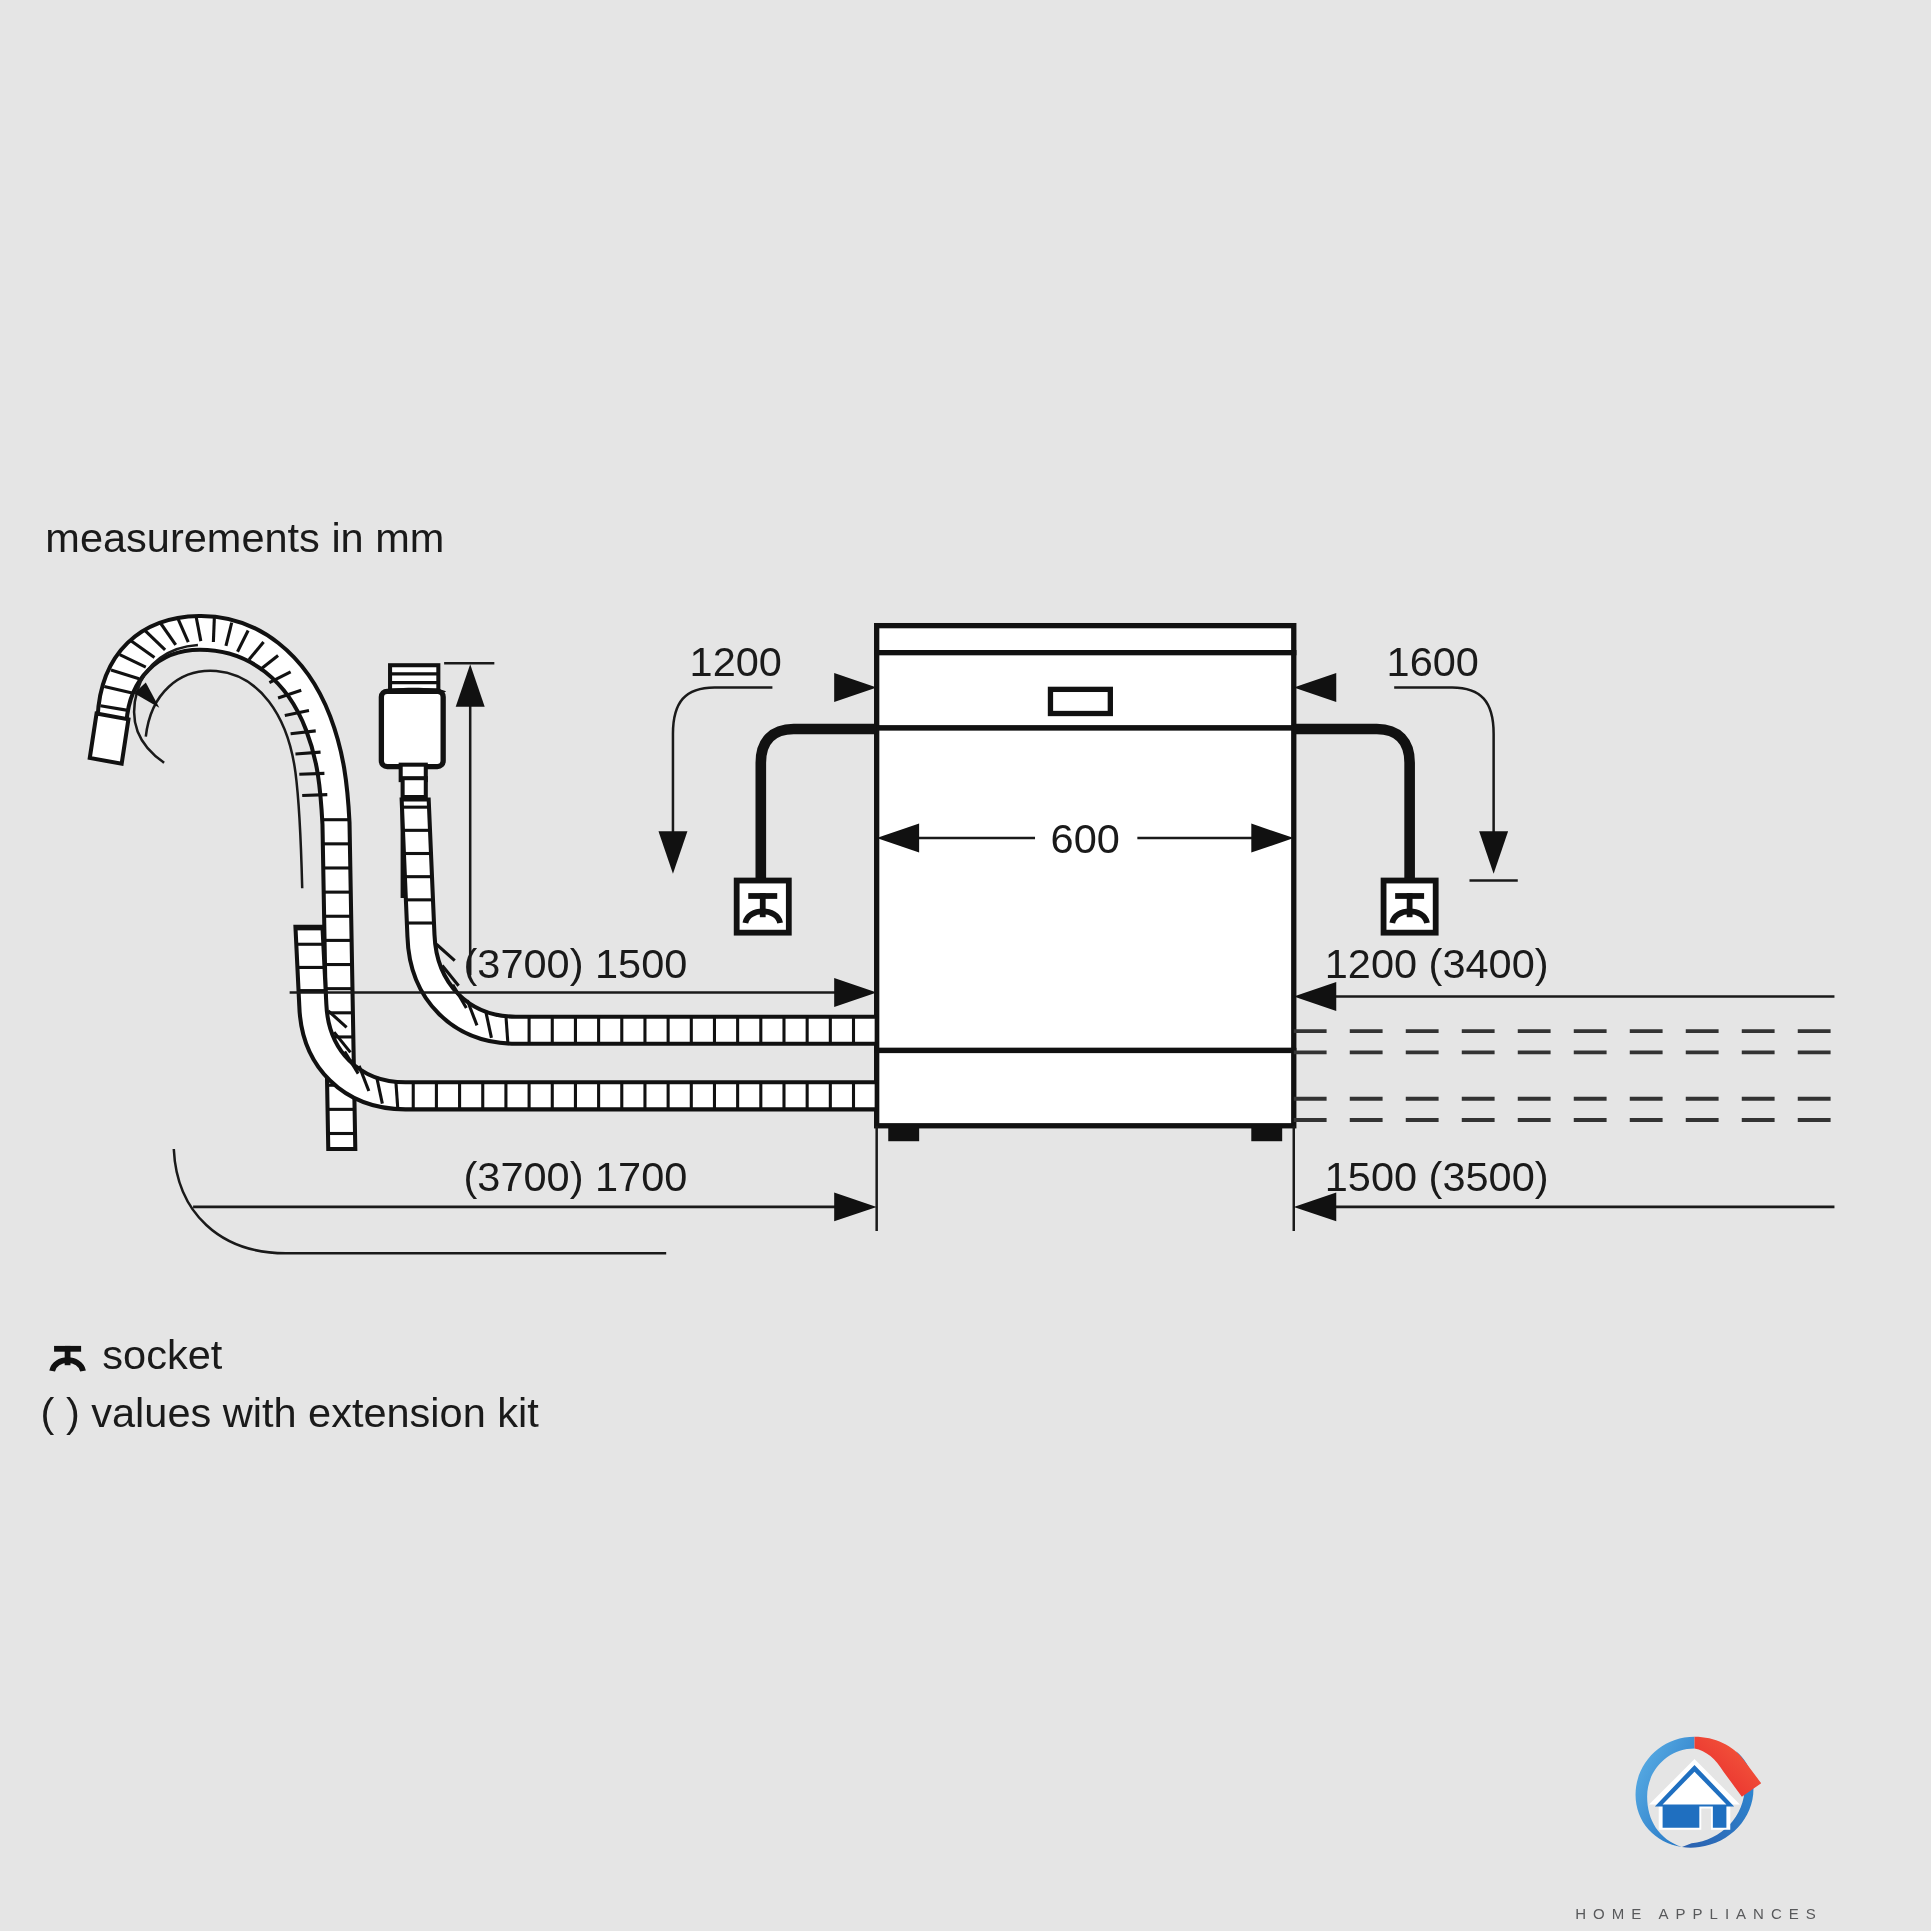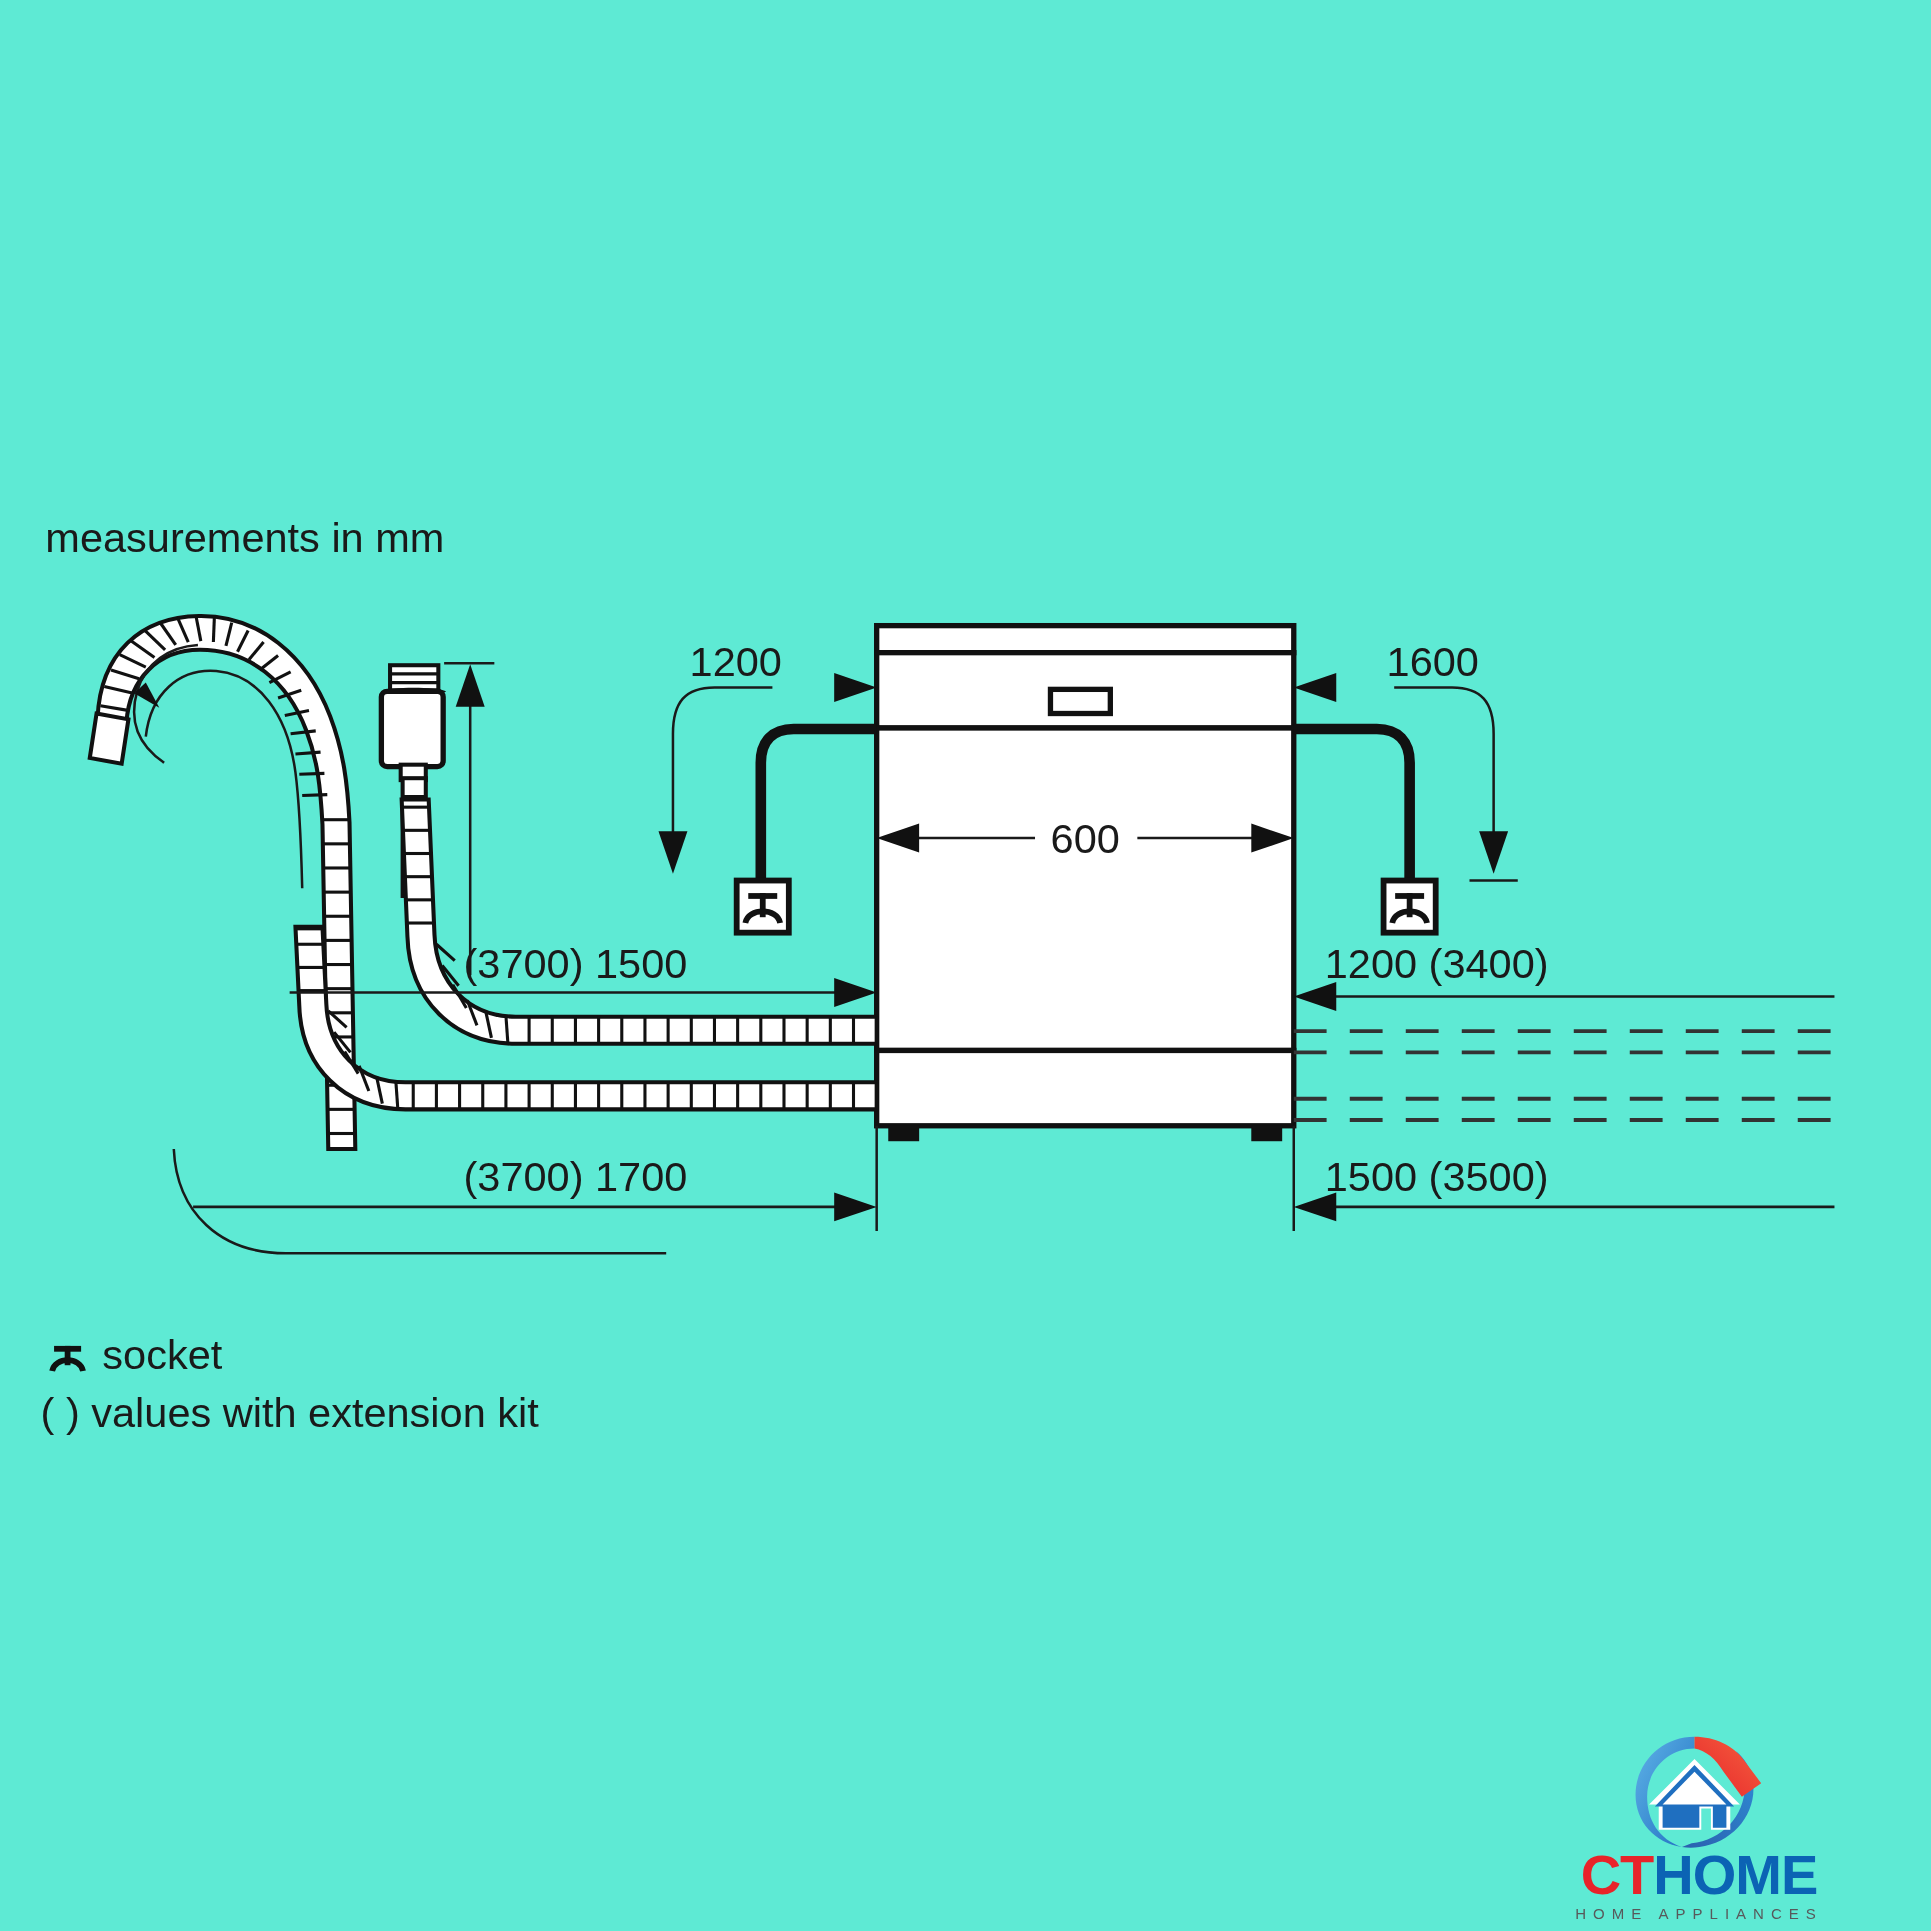--- a/index.html
+++ b/index.html
@@ -5,21 +5,21 @@
 <style>
   html, body {
     margin: 0;
     padding: 0;
     background: #ffffff;
   }
   #page {
     position: relative;
     width: 1931px;
     height: 1931px;
-    background: #5eead4;
+    background: #e5e5e5;
     font-family: "Liberation Sans", sans-serif;
     overflow: hidden;
   }
   #diagram-svg {
     position: absolute;
     left: 0;
     top: 0;
     width: 1931px;
     height: 1931px;
   }
@@ -451,21 +451,18 @@
                C97,27 87,18 75,16 Z"></path>
 
       <path fill="#ffffff" d="M75,27 L122,74 L112,74 L112,100 L92,100 L92,78 L82,78
                L82,100 L38,100 L38,74 L28,74 Z"></path>
 
       <path fill="#1f6fc0" d="M75,33 L116,76 L108,76 L108,98 L94,98 L94,76 L80,76
                L80,98 L42,98 L42,76 L34,76 Z"></path>
       <path fill="#ffffff" d="M75,40 L108,74 L42,74 Z"></path>
     </svg>
 
-    <div id="logo-word">
-      <span id="logo-ct">CT</span><span id="logo-home">HOME</span>
-    </div>
 
     <div id="logo-tag">HOME APPLIANCES</div>
   </div>
 
 </div>
 
 
 </body></html>

